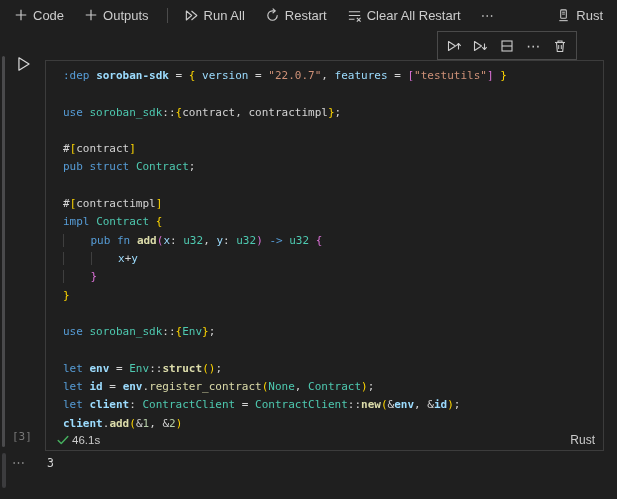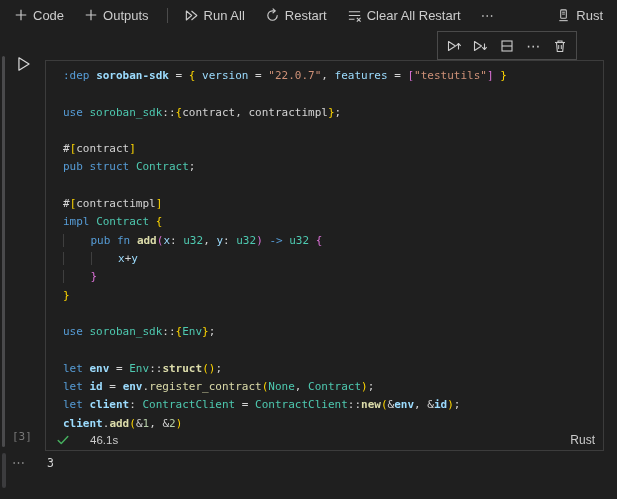--- a/index.html
+++ b/index.html
@@ -71,21 +71,21 @@
   .tk-str { color: var(--str); }
   .tk-num { color: var(--num); }
   .tk-pun { color: var(--pun); }
   .tk-b1  { color: var(--b1); }
   .tk-b2  { color: var(--b2); }
 
   .status-bar {
     height:19px; display:flex; align-items:center;
     padding:0 8px 2px 10px; font-size:11.5px; color:#cccccc;
   }
-  .status-duration { margin-left:20px; }
+  .status-duration { margin-left:2px; }
   .status-lang { margin-left:auto; cursor:pointer; font-size:12px; }
   .exec-count {
     position:absolute; left:12px; top:430px;
     font-family:"DejaVu Sans Mono", monospace; font-size:11px; color:#787878;
   }
 
   
   .output-focus-bar {
     position:absolute; left:2px; top:453px; width:4px; height:35px;
     background:#3c3c3e; border-radius:2px;

